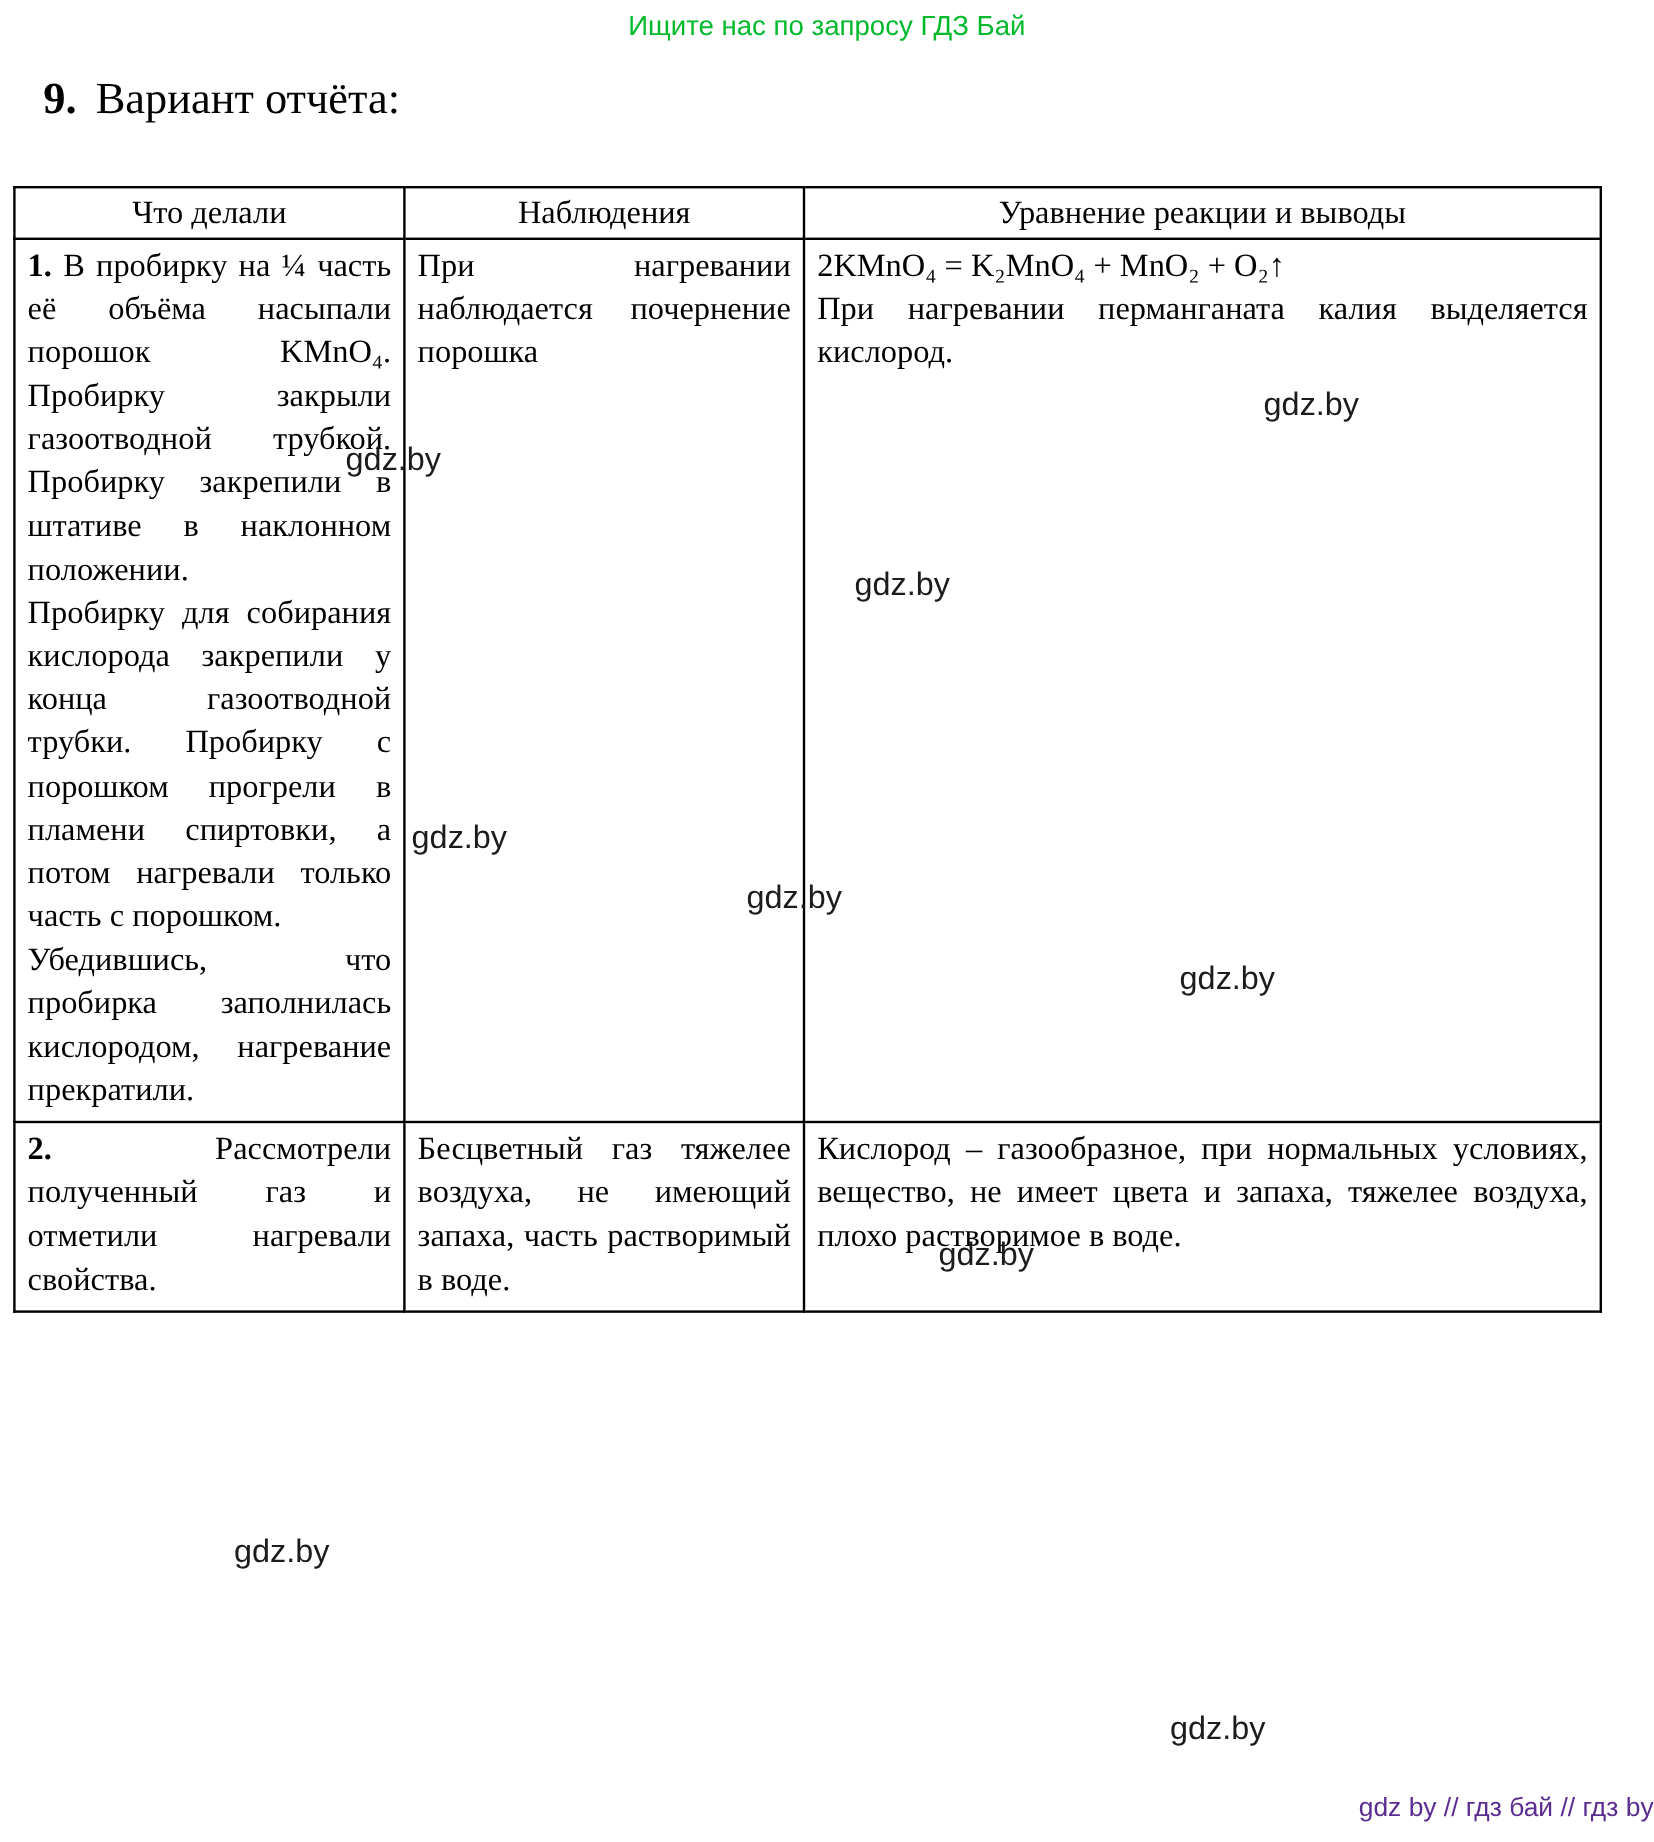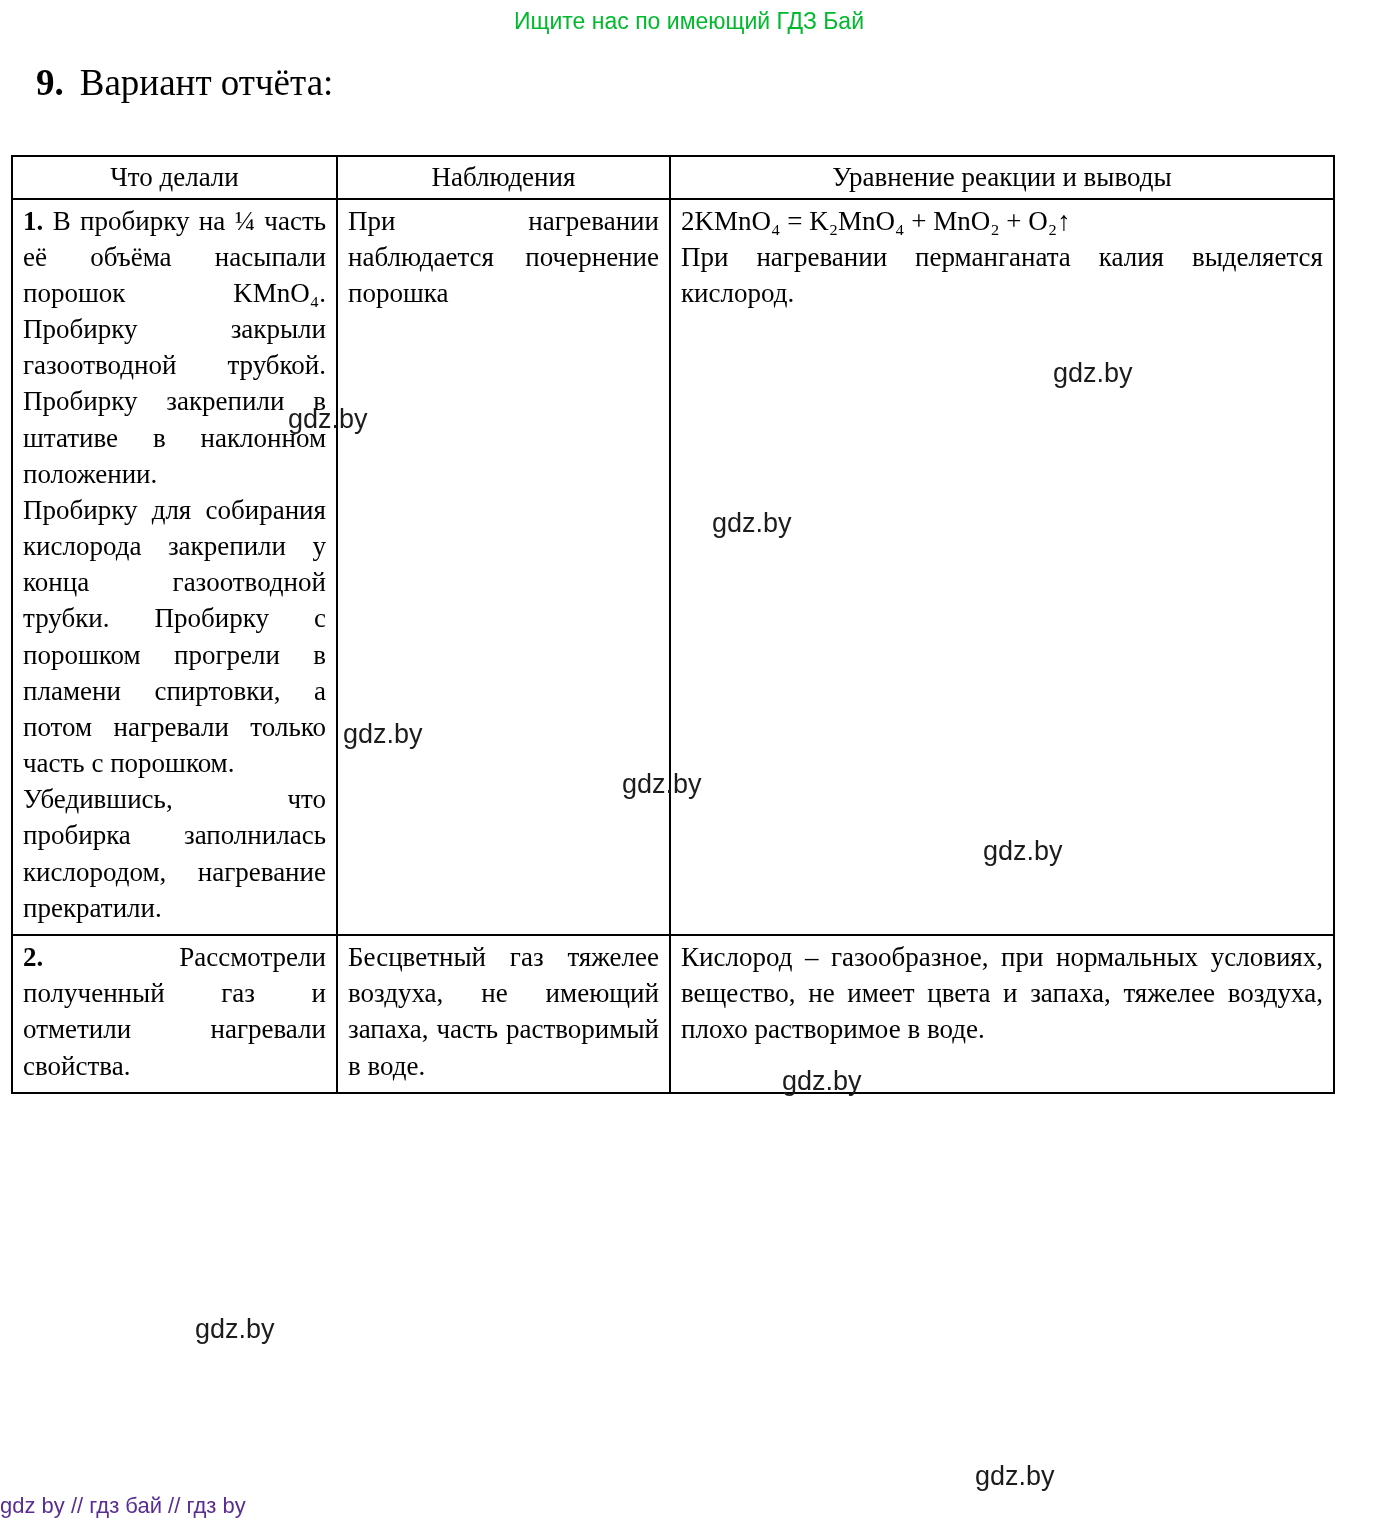--- a/index.html
+++ b/index.html
@@ -51,37 +51,36 @@
   .para { text-align: justify; }
   .num-b { font-weight: bold; }
   .eq { text-align: left; }
   .wm {
     position: absolute;
     font-family: "Liberation Sans", sans-serif;
     font-size: 27px;
     color: #1c1c1c;
     white-space: nowrap;
     pointer-events: none;
-    margin-top: 36px;
   }
   .footer {
     position: absolute;
     left: 0;
     right: 0;
     bottom: 16px;
-    text-align: left;
+    text-align: right;
     font-family: "Liberation Sans", sans-serif;
     font-size: 22px;
     color: #5a2d91;
   }
 </style>
 </head>
 <body>
 
-<div class="banner">Ищите нас по имеющий ГДЗ Бай</div>
+<div class="banner">Ищите нас по запросу ГДЗ Бай</div>
 
 <h1 class="heading"><span class="num">9.</span><span>Вариант отчёта:</span></h1>
 
 <table class="report">
   <colgroup>
     <col style="width:325px">
     <col style="width:333px">
     <col style="width:664px">
   </colgroup>
   <thead>

